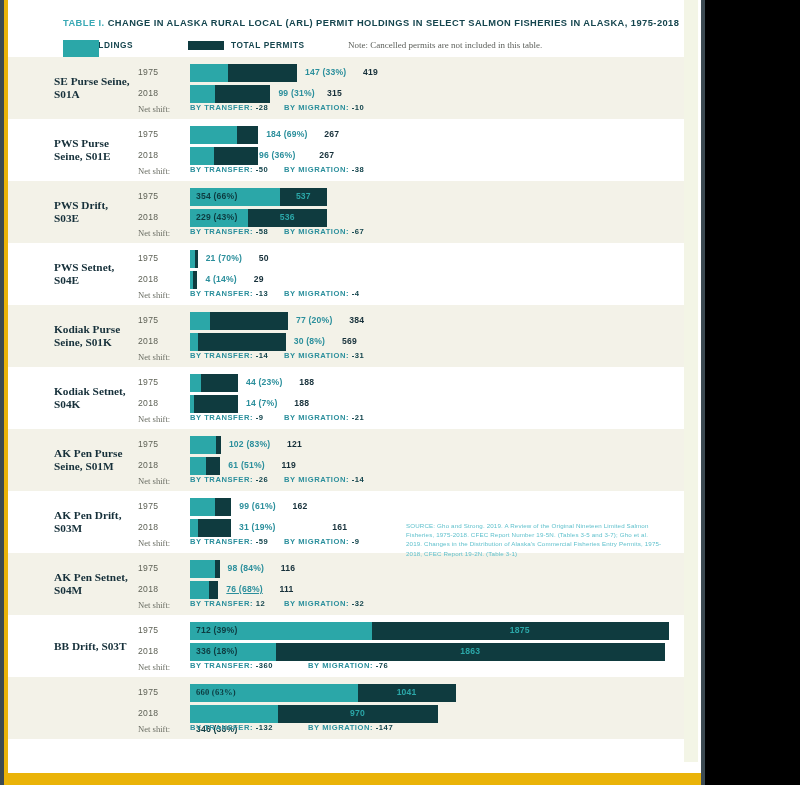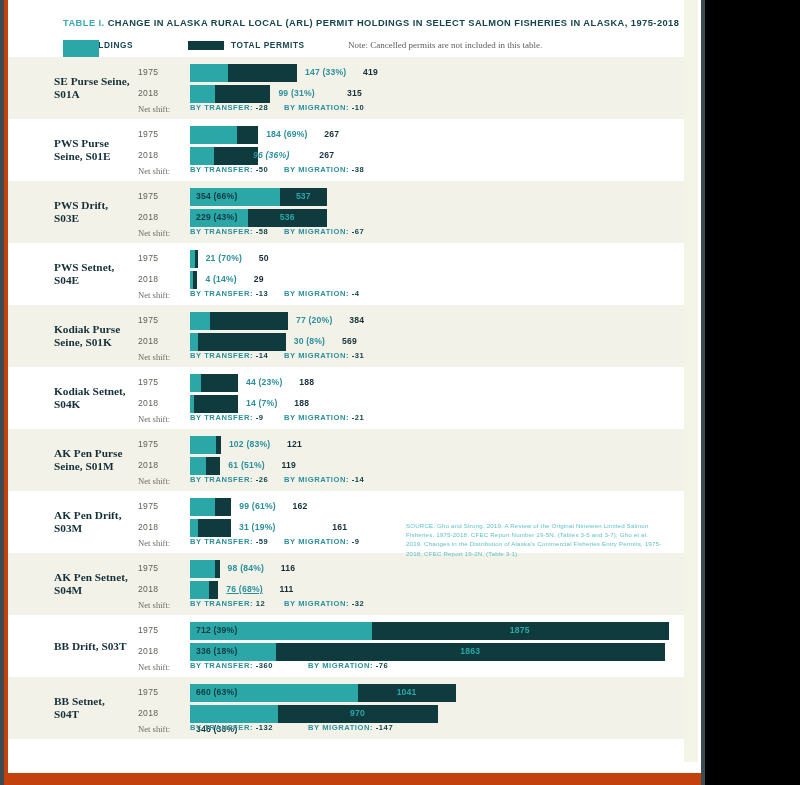--- a/index.html
+++ b/index.html
@@ -1,18 +1,18 @@
 <!DOCTYPE html>
 <html><head>
 <meta charset="utf-8">
 <style>
   html,body{margin:0;padding:0;background:#000;}
   body{width:800px;height:785px;font-family:"Liberation Sans",sans-serif;overflow:hidden;}
 
-  #page{position:absolute;left:0;top:0;width:705px;height:785px;background:#c2410c;
+  #page{position:absolute;left:0;top:0;width:705px;height:785px;background:#eab308;
         border-left:4px solid #3c4a52;border-right:4px solid #3c4a52;box-sizing:border-box;}
   #paper{position:absolute;left:4px;top:0;width:693px;height:773px;background:#ffffff;}
   #greenstrip{position:absolute;left:676px;top:0;width:14px;height:762px;background:#f3f5e6;}
 
   
   #header{position:absolute;left:0;top:0;width:676px;height:57px;background:#ffffff;}
   .title{position:absolute;left:55px;top:18px;font-size:9.3px;font-weight:bold;letter-spacing:.45px;
          white-space:nowrap;color:#15454e;}
   .title .tnum{color:#3aa9b5;font-weight:bold;}
   .legend{position:absolute;left:55px;top:40px;display:flex;align-items:center;gap:7px;}
@@ -90,21 +90,21 @@
             <div class="lbl out" style="left: 166.929px;">147 (33%)</div>
             <div class="lbl outdark" style="left: 225.029px;">419</div>
           </div>
           <div class="rw r2">
             <div class="yr">2018</div>
             <div class="barwrap" style="width: 80.388px;">
               <div class="bar" style="width: 80.388px;"></div>
               <div class="arl" style="width: 25.2648px;"></div>
             </div>
             <div class="lbl out" style="left: 140.388px;">99 (31%)</div>
-            <div class="lbl outdark" style="left: 209px;">315</div>
+            <div class="lbl outdark" style="left: 189px;">315</div>
           </div>
           <div class="shift">
             <div class="sl">Net shift:</div>
             <div class="k kt">BY TRANSFER: <b>-28</b></div>
             <div class="k km">BY MIGRATION: <b>-10</b></div>
           </div>
         </div>
         <div class="grp">
           <div class="name">PWS Purse Seine, S01E</div>
           <div class="rw r1">
@@ -115,21 +115,21 @@
             </div>
             <div class="lbl out" style="left: 128.138px;">184 (69%)</div>
             <div class="lbl outdark" style="left: 186.238px;">267</div>
           </div>
           <div class="rw r2">
             <div class="yr">2018</div>
             <div class="barwrap" style="width: 68.1384px;">
               <div class="bar" style="width: 68.1384px;"></div>
               <div class="arl" style="width: 24.4992px;"></div>
             </div>
-            <div class="lbl out" style="left: 115px; font-style: italic;">96 (36%)</div>
+            <div class="lbl out" style="left: 121px;">96 (36%)</div>
             <div class="lbl outdark" style="left: 181.338px;">267</div>
           </div>
           <div class="shift">
             <div class="sl">Net shift:</div>
             <div class="k kt">BY TRANSFER: <b>-50</b></div>
             <div class="k km">BY MIGRATION: <b>-38</b></div>
           </div>
         </div>
         <div class="grp alt">
           <div class="name">PWS Drift, S03E</div>
@@ -333,28 +333,27 @@
             <div class="lbl inarl" style="left: 58px;">336 (18%)</div>
             <div class="lbl intot" style="left: 322.192px;">1863</div>
           </div>
           <div class="shift">
             <div class="sl">Net shift:</div>
             <div class="k kt">BY TRANSFER: <b>-360</b></div>
             <div class="k km" style="left: 170px;">BY MIGRATION: <b>-76</b></div>
           </div>
         </div>
         <div class="grp alt">
-          <div class="name">BB Setnet, S04T</div>
           <div class="rw r1">
             <div class="yr">1975</div>
             <div class="barwrap" style="width: 265.663px;">
               <div class="bar" style="width: 265.663px;"></div>
               <div class="arl" style="width: 168.432px;"></div>
             </div>
-            <div class="lbl inarl" style="left: 58px;">660 (63%)</div>
+            <div class="lbl inarl" style="left: 58px; font-family: Liberation Serif, serif;">660 (63%)</div>
             <div class="lbl intot" style="left: 258.648px;">1041</div>
           </div>
           <div class="rw r2">
             <div class="yr">2018</div>
             <div class="barwrap" style="width: 247.544px;">
               <div class="bar" style="width: 247.544px;"></div>
               <div class="arl" style="width: 88.2992px;"></div>
             </div>
             <div class="lbl inarl" style="left: 58px; margin-top: 16px;">346 (36%)</div>
             <div class="lbl intot" style="left: 212.122px;">970</div>

